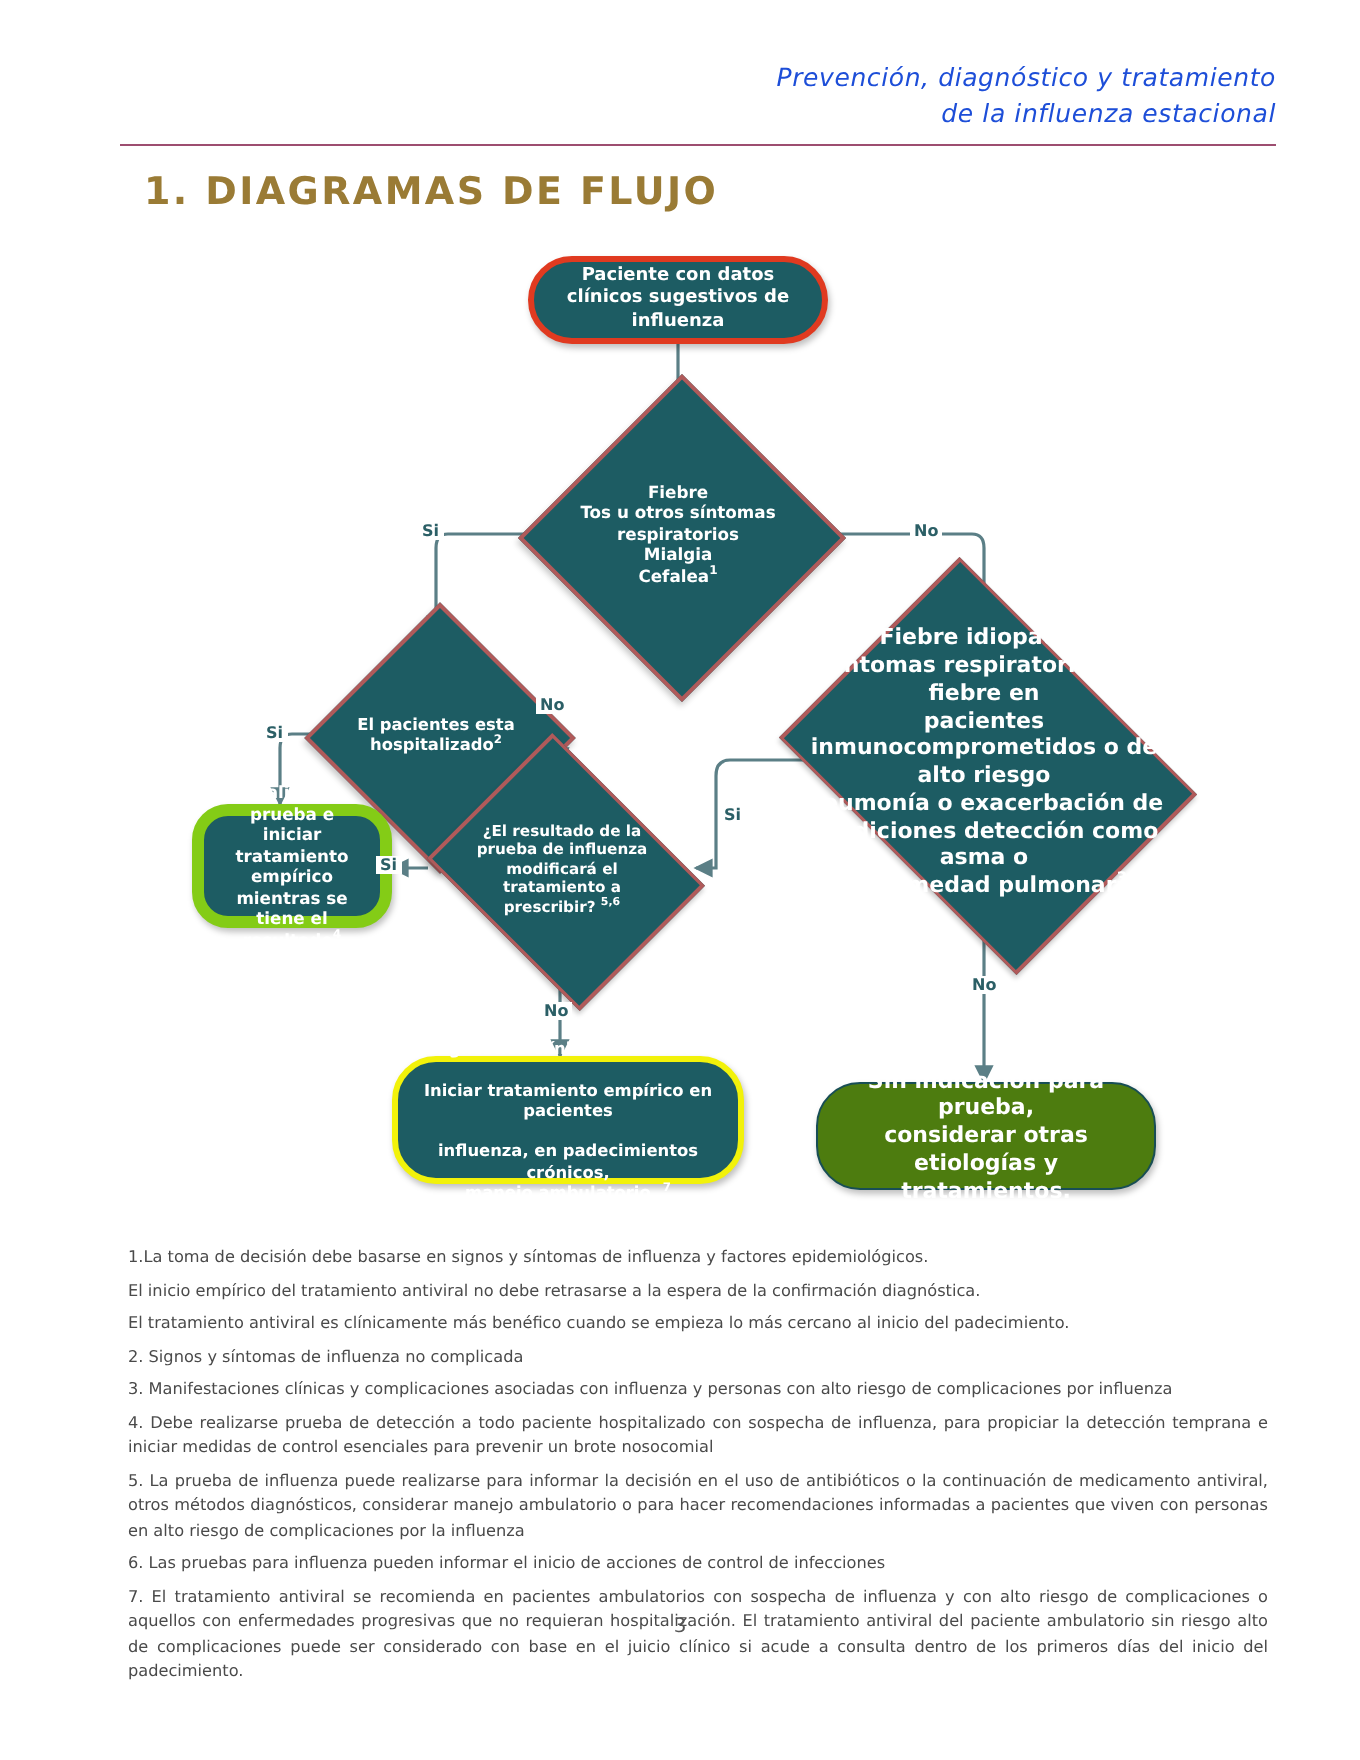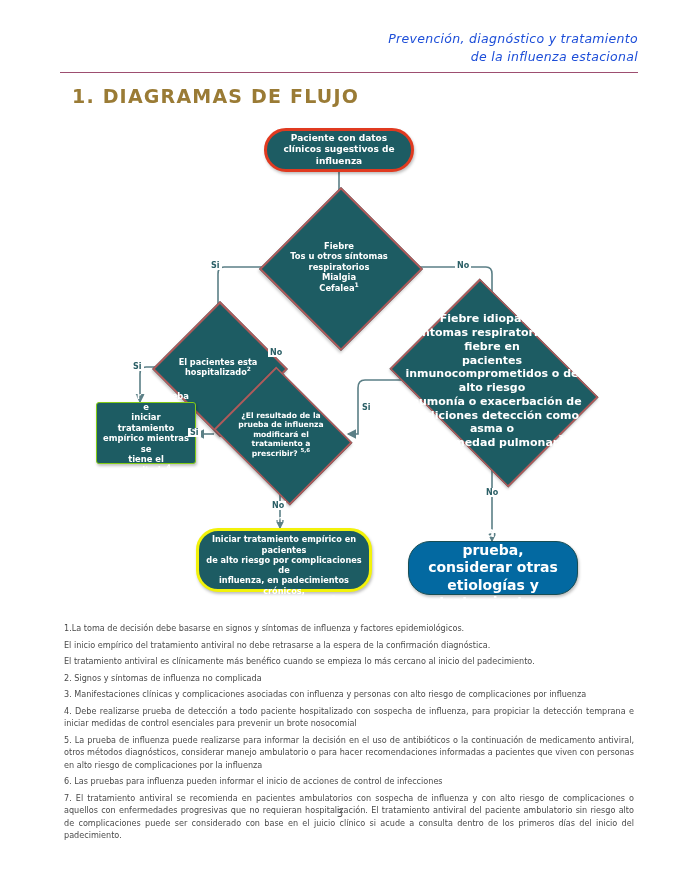--- a/index.html
+++ b/index.html
@@ -60,39 +60,39 @@
   
   .term-red{
     background:#1d5c63;
     border:3px solid #e03a20;
     border-radius:22px;
     font-size:9px;
     box-shadow:1px 2px 3px rgba(0,0,0,.25);
   }
   
   .term-plain{
-    background:#0369a1;
+    background:#4d7c0f;
     border:1px solid #184e55;
     border-radius:22px;
-    font-size:14px;
+    font-size:11px;
     box-shadow:1px 2px 3px rgba(0,0,0,.25);
   }
   
   .term-yellow{
     background:#1d5c63;
     border:3px solid #f2f20a;
     border-radius:22px;
     font-size:8.2px;
     box-shadow:1px 2px 3px rgba(0,0,0,.25);
   }
   
   .proc{
     background:#1d5c63;
-    border:1px solid #84cc16;
-    border-radius:3px;
+    border:6px solid #84cc16;
+    border-radius:18px;
     font-size:8.4px;
     box-shadow:1px 2px 3px rgba(0,0,0,.25);
   }
 
   
   .dia-wrap{position:absolute;z-index:5;}
   .dia-shape{
     position:absolute;inset:0;
     background:#1d5c63;
     border:2px solid #b05a5a;
@@ -242,21 +242,21 @@
           <span>tratamiento a</span>
           <span><i style="font-style:normal">prescribir?</i> <sup>5,6</sup></span>
         </div>
       </div>
     </div>
 
     <div class="node term-yellow" style="left:196px;top:528px;width:176px;height:64px;">
       <span>
         <i style="font-style:normal">Diagnóstico clínico de influenza:</i><br><br>
         <i style="font-style:normal">Iniciar tratamiento empírico en pacientes</i><br>
-        <i style="font-style:normal">de alto riesgo por complicaciones de</i><br>
+        <br>
         <i style="font-style:normal">influenza, en padecimientos crónicos,</i><br>
         <i style="font-style:normal">manejo ambulatorio.</i> <sup>7</sup>
       </span>
     </div>
 
     <div class="node term-plain" style="left:408px;top:541px;width:170px;height:54px;">
       <span>
         <i style="font-style:normal">Sin indicación para prueba,</i><br>
         <i style="font-style:normal">considerar otras etiologías y</i><br>
         <i style="font-style:normal">tratamientos.</i>

